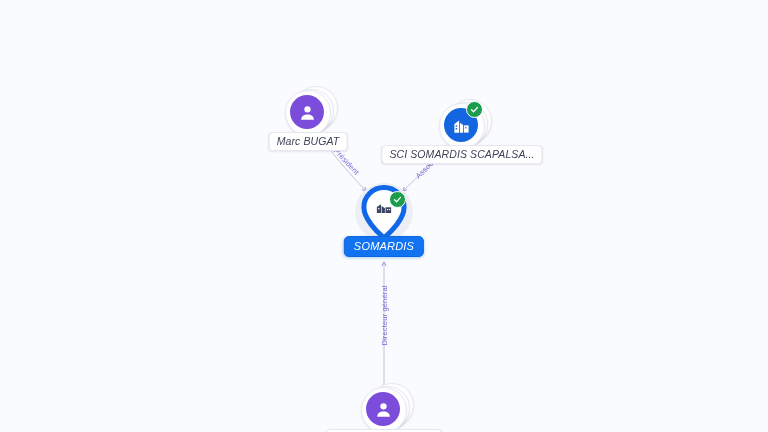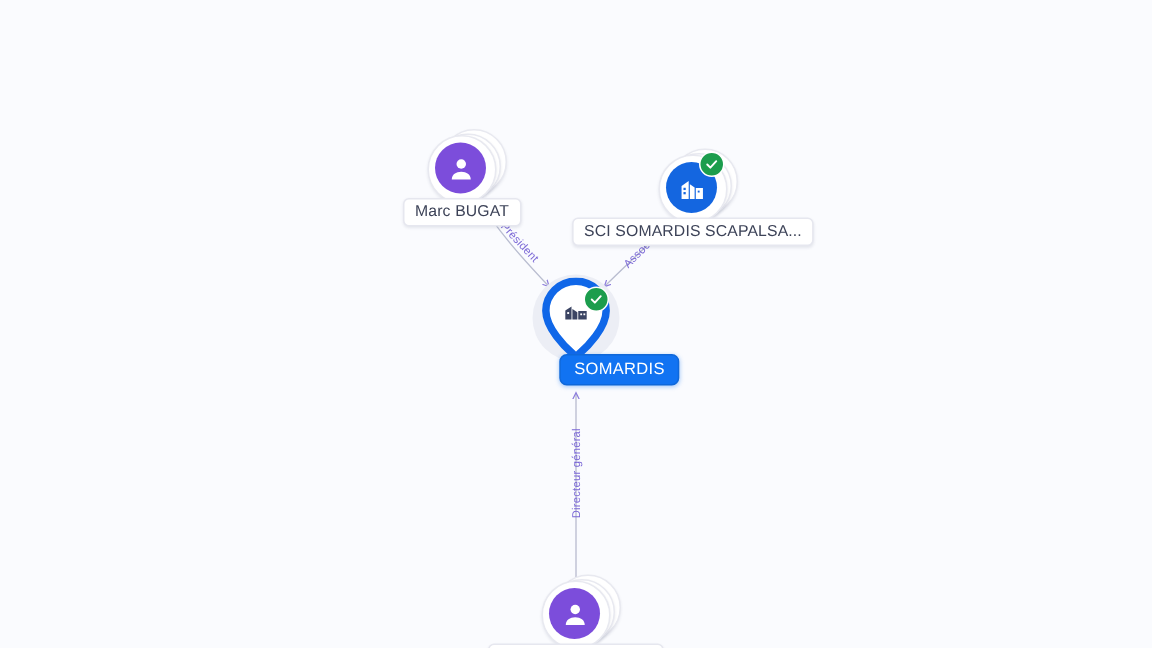--- a/index.html
+++ b/index.html
@@ -88,20 +88,21 @@
     background: #ffffff;
     border: 1px solid #e6e7ef;
     border-radius: 4px;
     padding: 2px 7px 3px 7px;
     font-size: 10.5px;
     line-height: 12px;
     color: #3c4257;
     white-space: nowrap;
     box-shadow: 0 1px 2px rgba(40,50,90,0.10);
     letter-spacing: 0.1px;
+    font-style: italic;
   }
   .node-label.primary {
     background: #1173f2;
     border: 1px solid #0f68da;
     color: #ffffff;
     border-radius: 5px;
     font-size: 11px;
     padding: 3px 9px 4px 9px;
     letter-spacing: 0.2px;
     box-shadow: 0 1px 3px rgba(17,115,242,0.35);
@@ -217,21 +218,21 @@
           <rect x="15.8" y="14.6" width="1.6" height="1.6" fill="#ffffff"></rect>
           <rect x="18.6" y="14.6" width="1.6" height="1.6" fill="#ffffff"></rect>
         </svg>
       </div>
       <div class="verified-badge" style="left:28px; top:6px;">
         <svg width="9" height="9" viewBox="0 0 24 24" fill="none" stroke="#ffffff" stroke-width="3.4" stroke-linecap="round" stroke-linejoin="round">
           <path d="M4 12.5 L9.5 18 L20 6.5"></path>
         </svg>
       </div>
     </div>
-    <div class="node-label primary" style="left:0px; top:24px;margin-left:29px;">SOMARDIS</div>
+    <div class="node-label primary" style="left:0px; top:24px;">SOMARDIS</div>
   </div>
 
   <div class="node" style="left:384px; top:409px;">
     <div class="node-stack">
       <div class="card c3"></div>
       <div class="card c2"></div>
       <div class="card c1"></div>
       <div class="avatar person">
         <svg width="19" height="19" viewBox="0 0 24 24" fill="#ffffff">
           <circle cx="12" cy="8" r="4"></circle>

